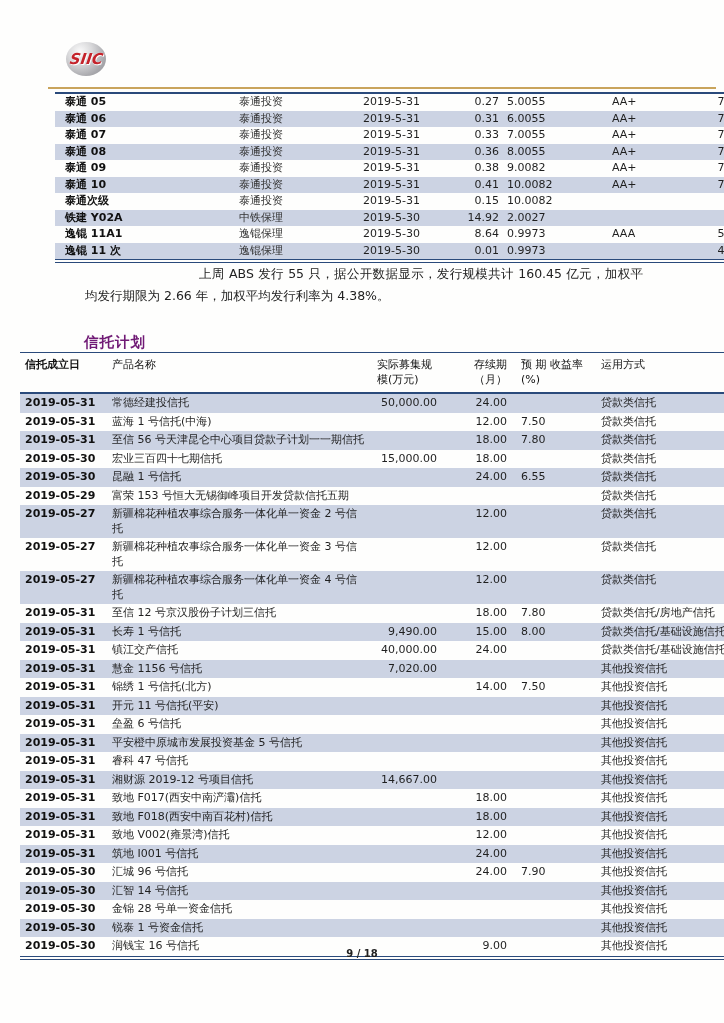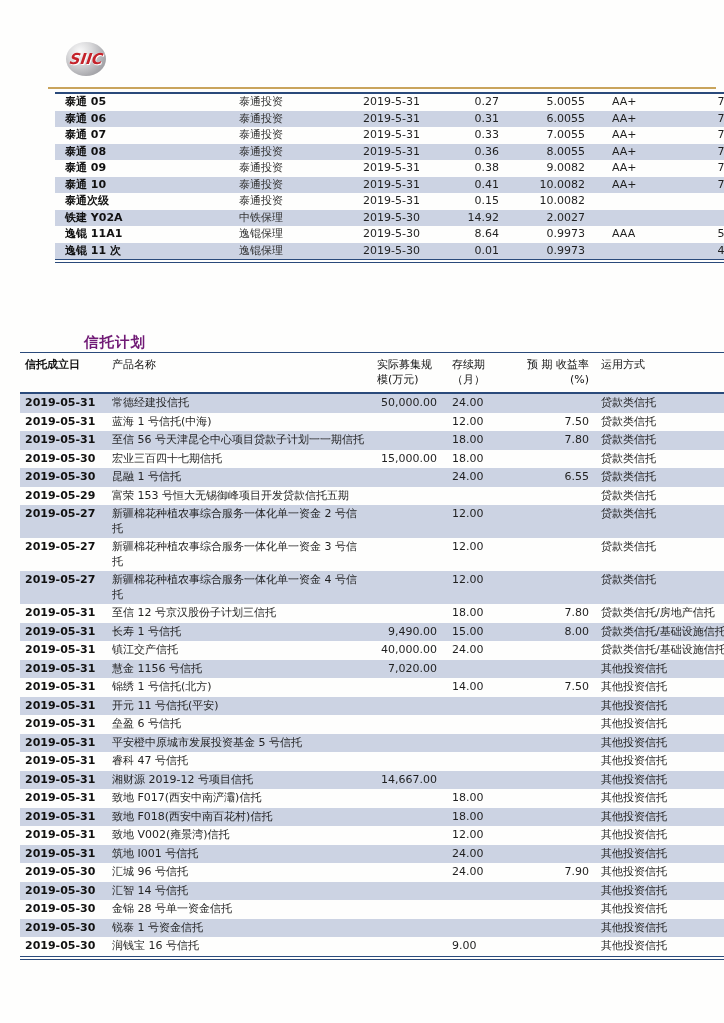--- a/index.html
+++ b/index.html
@@ -33,21 +33,21 @@
     position:absolute;left:55px;top:92px;width:600px;
     border-top:2px solid #2a4a7b;border-bottom:4px double #2a4a7b;
     font-size:11px;
   }
   .abs-table td{padding:1px 4px;height:14.5px;line-height:14px;white-space:nowrap;overflow:hidden;}
   .abs-table tbody tr:nth-child(even){background:#ccd3e3;}
   .abs-table .c-name{width:160px;font-weight:bold;color:#111;padding-left:10px;}
   .abs-table .c-issuer{width:112px;padding-left:10px;color:#333;}
   .abs-table .c-date{width:88px;padding-left:8px;}
   .abs-table .c-v1{width:40px;text-align:right;}
-  .abs-table .c-v2{width:78px;text-align:right;padding-right:12px;}
+  .abs-table .c-v2{width:78px;padding-right:12px;}
   .abs-table .c-rating{width:55px;padding-left:15px;}
   .abs-table .c-rate{width:67px;text-align:right;padding-right:38px;}
   
   .summary{
     position:absolute;left:85px;top:263px;width:558px;margin:0;
     font-size:12.5px;line-height:22px;color:#222;text-indent:114px;text-align:justify;
   }
   
   .section-title{position:absolute;left:68px;top:317px;margin:16px;font-size:14.5px;font-weight:bold;color:#701a75;letter-spacing:1px;}
   
@@ -60,22 +60,22 @@
     text-align:left;font-weight:normal;color:#111;vertical-align:top;
     padding:4px 2px 5px 0;line-height:15px;
   }
   .trust-table tbody tr:nth-child(odd){background:#ccd3e3;}
   .trust-table td{padding:2px 2px 2px 0;line-height:14.5px;vertical-align:top;}
   .trust-table .c-tdate{width:85px;font-weight:bold;color:#111;padding-left:5px;}
   .trust-table th.c-tdate{padding-left:5px;}
   .trust-table .c-tname{width:255px;}
   .trust-table .c-tscale{width:62px;text-align:right;padding-right:2px;}
   .trust-table th.c-tscale{text-align:left;padding-left:8px;padding-right:0;}
-  .trust-table .c-tdur{width:55px;padding-left:13px;}
-  .trust-table .c-tyield{width:68px;padding-left:12px;text-align:right;}
+  .trust-table .c-tdur{width:55px;padding-left:13px;text-align:right;}
+  .trust-table .c-tyield{width:68px;padding-left:12px;}
   .trust-table .c-tmethod{width:171px;padding-left:10px;}
   
   .footer{position:absolute;left:0;top:948px;width:724px;text-align:center;font-size:10px;font-weight:bold;color:#222;}
 </style>
 </head>
 <body>
 
 <div class="page">
 
   <div class="logo">
@@ -174,20 +174,21 @@
           <td class="c-issuer">逸锟保理</td>
           <td class="c-date">2019-5-30</td>
           <td class="c-v1">0.01</td>
           <td class="c-v2">0.9973</td>
           <td class="c-rating"></td>
           <td class="c-rate">4.60</td>
         </tr>
       </tbody>
   </table>
 
+  <p class="summary">上周 ABS 发行 55 只，据公开数据显示，发行规模共计 160.45 亿元，加权平均发行期限为 2.66 年，加权平均发行利率为 4.38%。</p>
 
   <h2 class="section-title">信托计划</h2>
 
   <table class="trust-table">
     <thead>
       <tr>
         <th class="c-tdate">信托成立日</th>
         <th class="c-tname">产品名称</th>
         <th class="c-tscale">实际募集规模(万元)</th>
         <th class="c-tdur">存续期（月）</th>
@@ -416,14 +417,15 @@
           <td class="c-tdate">2019-05-30</td>
           <td class="c-tname">润钱宝 16 号信托</td>
           <td class="c-tscale"></td>
           <td class="c-tdur">9.00</td>
           <td class="c-tyield"></td>
           <td class="c-tmethod">其他投资信托</td>
         </tr>
       </tbody>
   </table>
 
+  <div class="footer">9 / 18</div>
 
 </div>
 
 </body></html>

